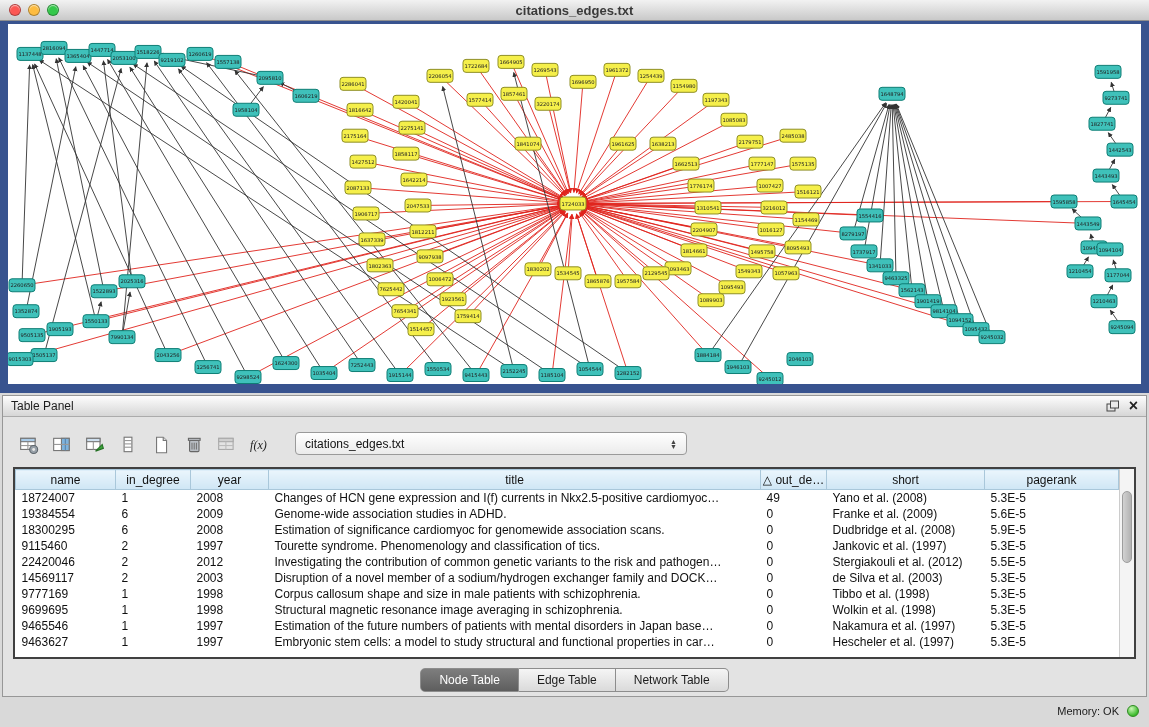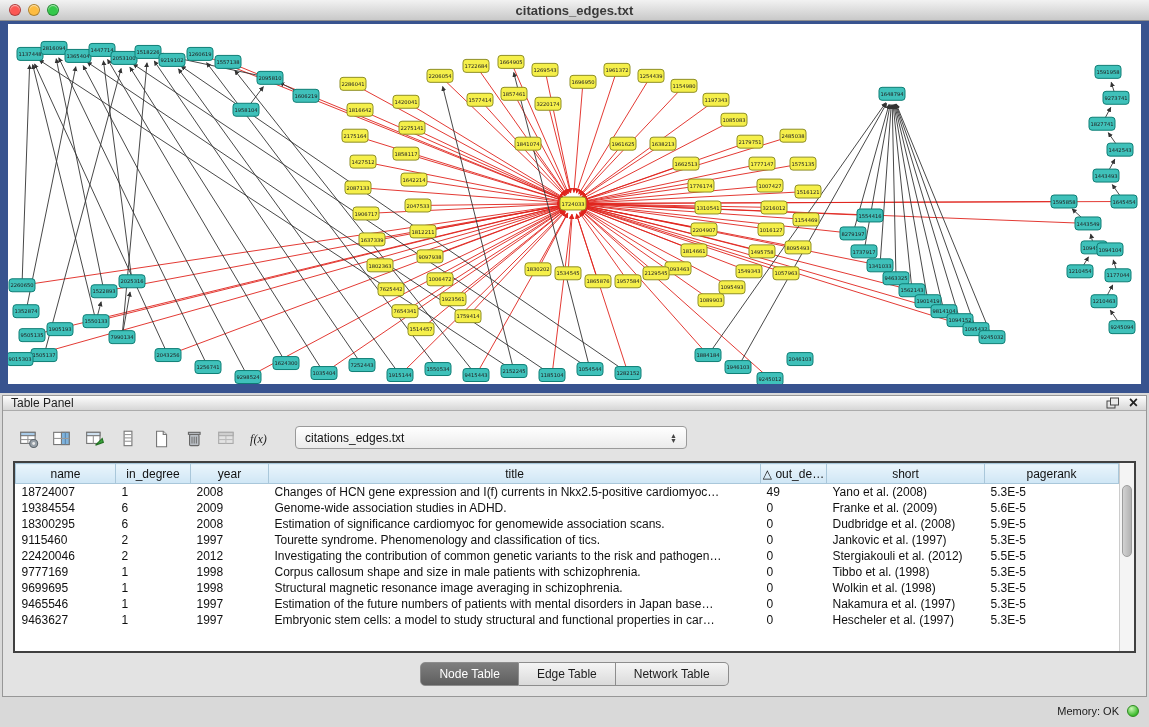--- a/index.html
+++ b/index.html
@@ -50,21 +50,21 @@
 
   
   .table-panel {
     margin:2px 2px 0 2px;
     height:302px;
     background:#e3e3e3;
     border:1px solid #979797;
     position:relative;
   }
   .panel-header {
-    height:15px;
+    height:21px;
     background:linear-gradient(#fdfdfd,#d6d6d6);
     border-bottom:1px solid #ababab;
     display:flex; align-items:center;
     padding:0 8px; font-size:12px; color:#1d1d1d;
   }
   .panel-header .spacer { flex:1; }
   .float-btn { width:16px; height:14px; display:flex; align-items:center; justify-content:center; margin-right:8px; cursor:default; }
   .close-btn { font-size:16px; font-weight:bold; color:#222; line-height:14px; cursor:default; }
 
   .toolbar {
@@ -958,20 +958,29 @@
           <tr>
             <td>22420046</td>
             <td>2</td>
             <td>2012</td>
             <td>Investigating the contribution of common genetic variants to the risk and pathogen…</td>
             <td>0</td>
             <td>Stergiakouli et al. (2012)</td>
             <td>5.5E-5</td>
           </tr>
           <tr>
+            <td>14569117</td>
+            <td>2</td>
+            <td>2003</td>
+            <td>Disruption of a novel member of a sodium/hydrogen exchanger family and DOCK…</td>
+            <td>0</td>
+            <td>de Silva et al. (2003)</td>
+            <td>5.3E-5</td>
+          </tr>
+          <tr>
             <td>9777169</td>
             <td>1</td>
             <td>1998</td>
             <td>Corpus callosum shape and size in male patients with schizophrenia.</td>
             <td>0</td>
             <td>Tibbo et al. (1998)</td>
             <td>5.3E-5</td>
           </tr>
           <tr>
             <td>9699695</td>

